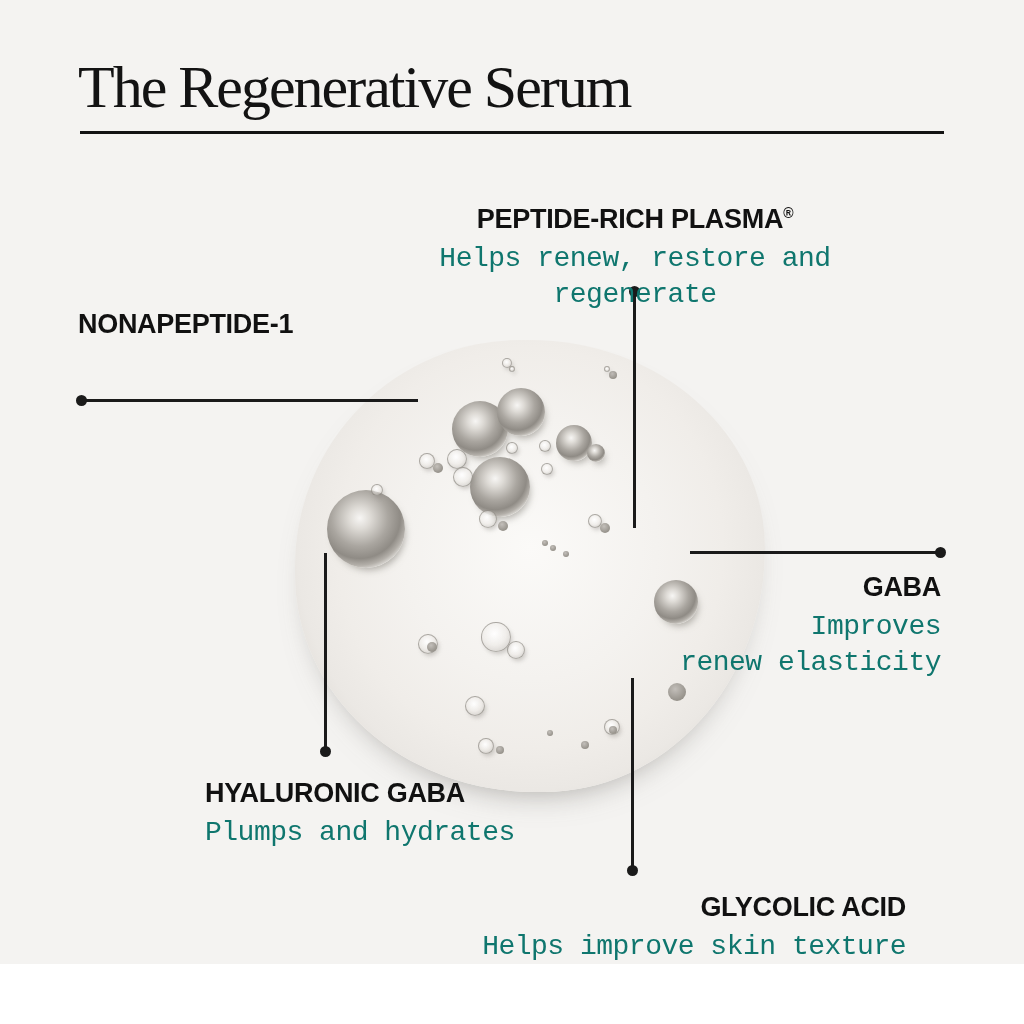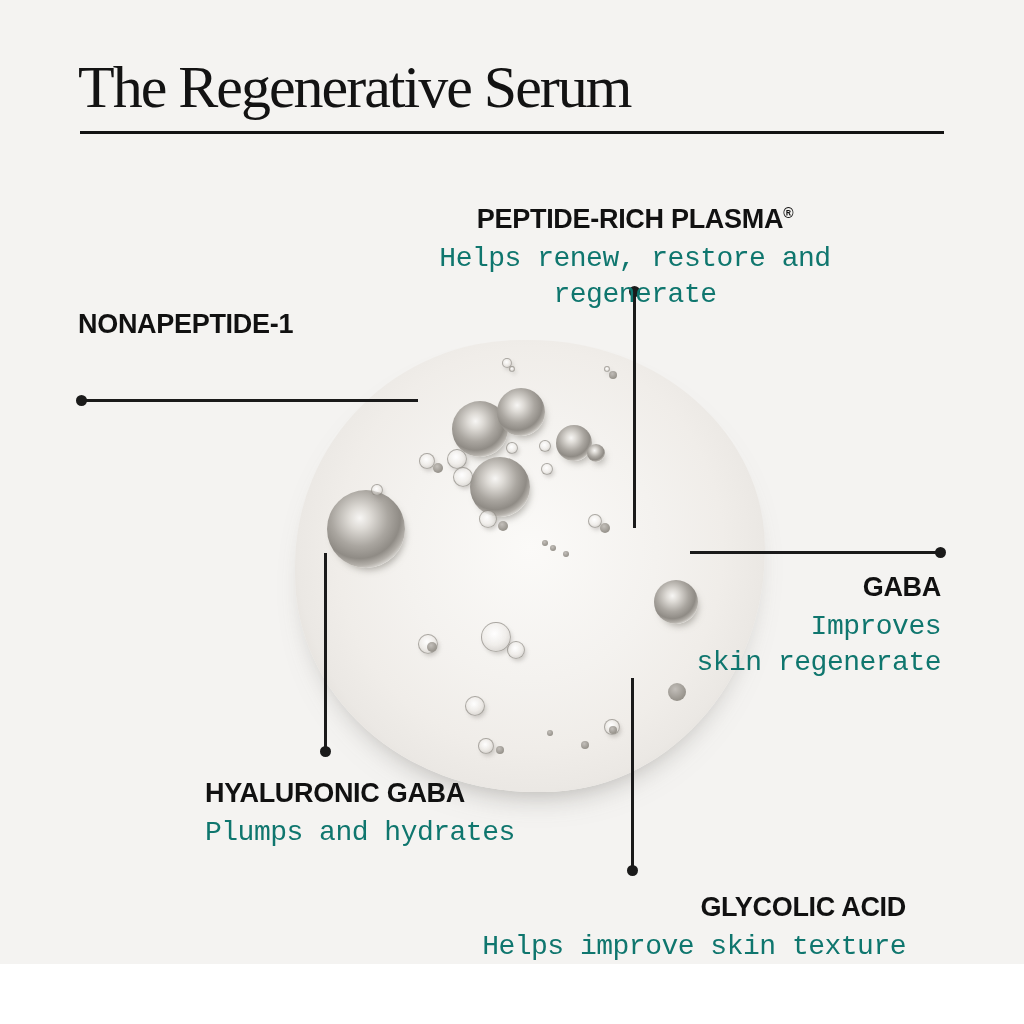--- a/index.html
+++ b/index.html
@@ -145,21 +145,21 @@
     <div class="c-desc">Helps renew, restore and regenerate</div>
   </div>
 
   <div class="callout" id="co-nona">
     <div class="c-label">NONAPEPTIDE-1</div>
   </div>
 
   <div class="callout" id="co-gaba">
     <div class="c-label">GABA</div>
     <div class="c-desc">Improves
-skin regenerate</div>
+renew elasticity</div>
   </div>
 
   <div class="callout" id="co-hyaluronic">
     <div class="c-label">HYALURONIC GABA</div>
     <div class="c-desc">Plumps and hydrates</div>
   </div>
 
   <div class="callout" id="co-glycolic">
     <div class="c-label">GLYCOLIC ACID</div>
     <div class="c-desc">Helps improve skin texture</div>

